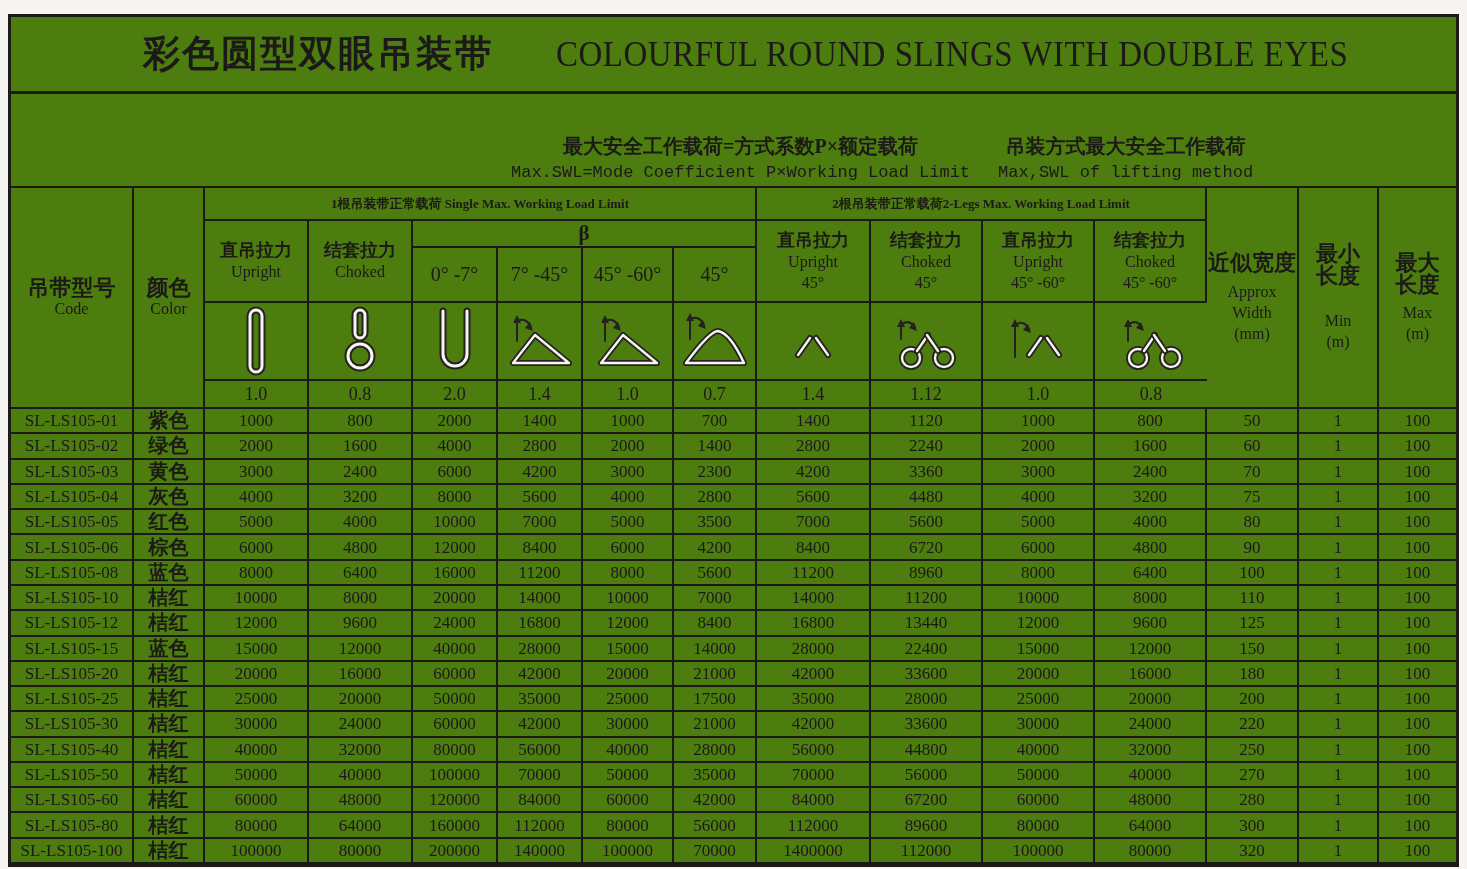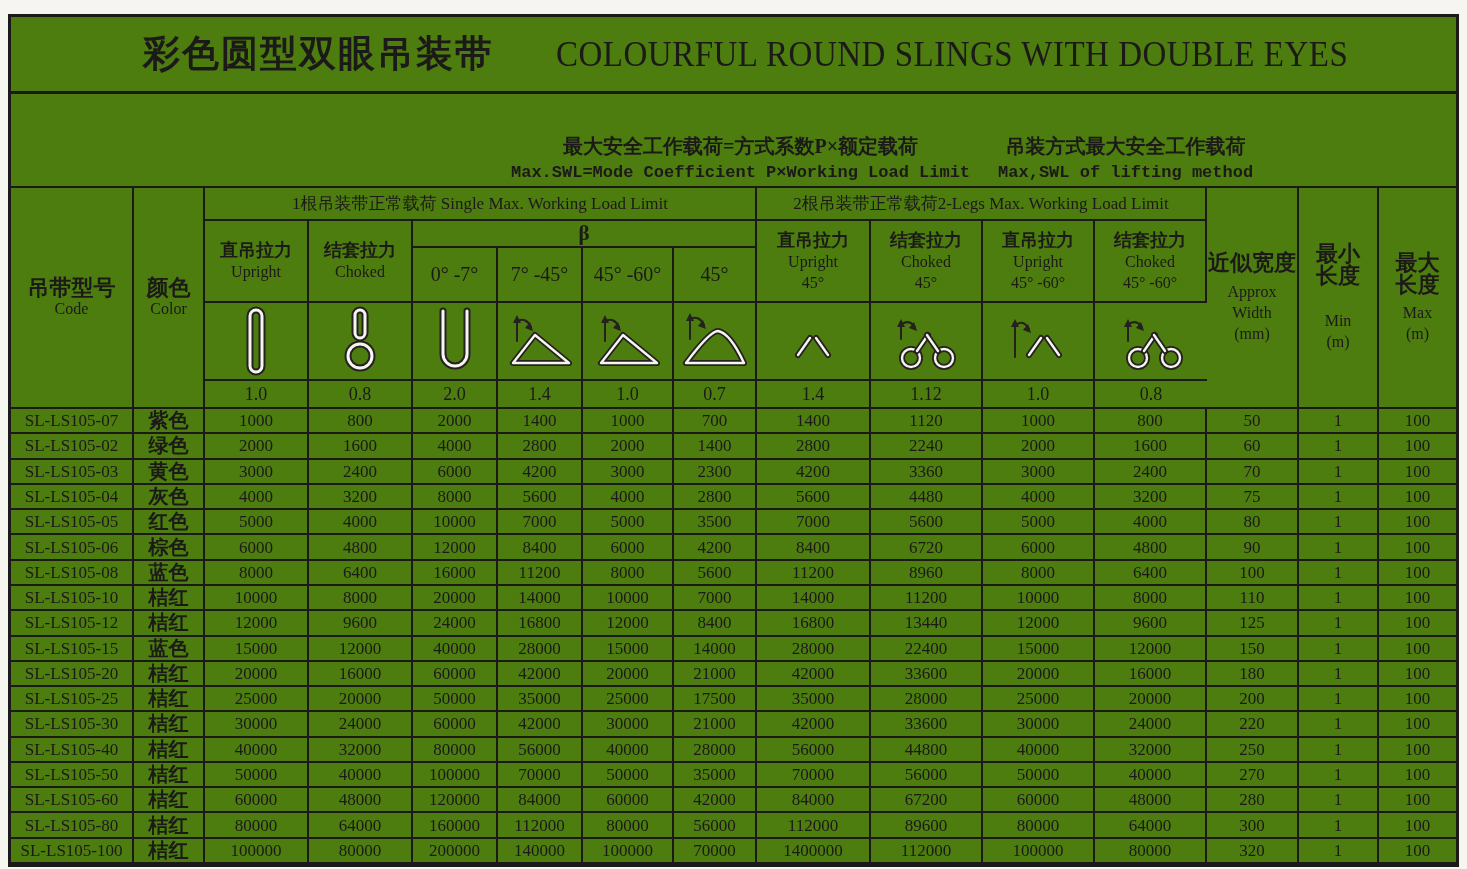--- a/index.html
+++ b/index.html
@@ -38,21 +38,21 @@
   
   .formula-row{
     height:92px;
     border-bottom:2px solid #1c1a18;
     display:flex;align-items:flex-end;
   }
   .formula-block{display:flex;flex-direction:column;align-items:center;}
   .formula-block.swl{margin-left:500px;}
   .formula-block.method{margin-left:28px;}
   .formula-zh{font-size:20px;font-weight:bold;line-height:28px;white-space:nowrap;}
-  .formula-en{font-family:"Liberation Mono", monospace;font-size:17px;font-weight:bold;line-height:26px;white-space:nowrap;}
+  .formula-en{font-family:"Liberation Mono", monospace;font-size:17px;font-weight:normal;line-height:26px;white-space:nowrap;}
   
   .grid{
     position:relative;
     width:1445px;height:676px;
     display:grid;
     grid-template-columns:123px 71px 104px 104px 85px 85px 91px 83px 114px 112px 112px 112px 92px 80px 1fr;
     grid-template-rows:33px 27px 55px 78px 28px repeat(18, 1fr);
   }
   .cell{
     border-right:2px solid #1c1a18;
@@ -61,21 +61,21 @@
     align-items:center;justify-content:center;
     font-size:17px;
     line-height:21px;
     overflow:hidden;
     text-align:center;
   }
   .cell.no-br{border-right:none;}
   .cell .zh{font-size:18px;font-weight:bold;white-space:nowrap;}
   .cell .en{font-size:16px;white-space:nowrap;}
   .cell .angle{font-size:16px;white-space:nowrap;}
-  .group-h{font-size:17px;font-weight:normal;white-space:nowrap;flex-direction:row;}
+  .group-h{font-size:13px;font-weight:bold;white-space:nowrap;flex-direction:row;}
   .beta-h{font-size:21px;font-weight:bold;}
   .angle-h{font-size:20px;}
   .coef{font-size:18px;font-family:Liberation Serif, serif;}
   .tall .zh{font-size:22px;}
   .minmax .zh{width:62px;white-space:normal;line-height:22px;}
   .data-cell{font-size:17px;white-space:nowrap;}
   .color-zh{font-size:20px;font-weight:bold;}
   
   .band-o{fill:none;stroke:#24211f;stroke-width:7;stroke-linejoin:round;stroke-linecap:round;}
   .band-i{fill:none;stroke:#f7f5f2;stroke-width:3;stroke-linejoin:round;stroke-linecap:round;}
@@ -278,21 +278,21 @@
     <div class="cell coef" style="grid-column:4;grid-row:5">0.8</div>
     <div class="cell coef" style="grid-column:5;grid-row:5">2.0</div>
     <div class="cell coef" style="grid-column:6;grid-row:5">1.4</div>
     <div class="cell coef" style="grid-column:7;grid-row:5">1.0</div>
     <div class="cell coef" style="grid-column:8;grid-row:5">0.7</div>
     <div class="cell coef" style="grid-column:9;grid-row:5">1.4</div>
     <div class="cell coef" style="grid-column:10;grid-row:5">1.12</div>
     <div class="cell coef" style="grid-column:11;grid-row:5">1.0</div>
     <div class="cell coef no-br" style="grid-column:12;grid-row:5">0.8</div>
 
-  <div class="cell data-cell">SL-LS105-07</div>
+  <div class="cell data-cell">SL-LS105-01</div>
       <div class="cell data-cell color-zh">紫色</div>
       <div class="cell data-cell">1000</div>
       <div class="cell data-cell">800</div>
       <div class="cell data-cell">2000</div>
       <div class="cell data-cell">1400</div>
       <div class="cell data-cell">1000</div>
       <div class="cell data-cell">700</div>
       <div class="cell data-cell">1400</div>
       <div class="cell data-cell">1120</div>
       <div class="cell data-cell">1000</div>

